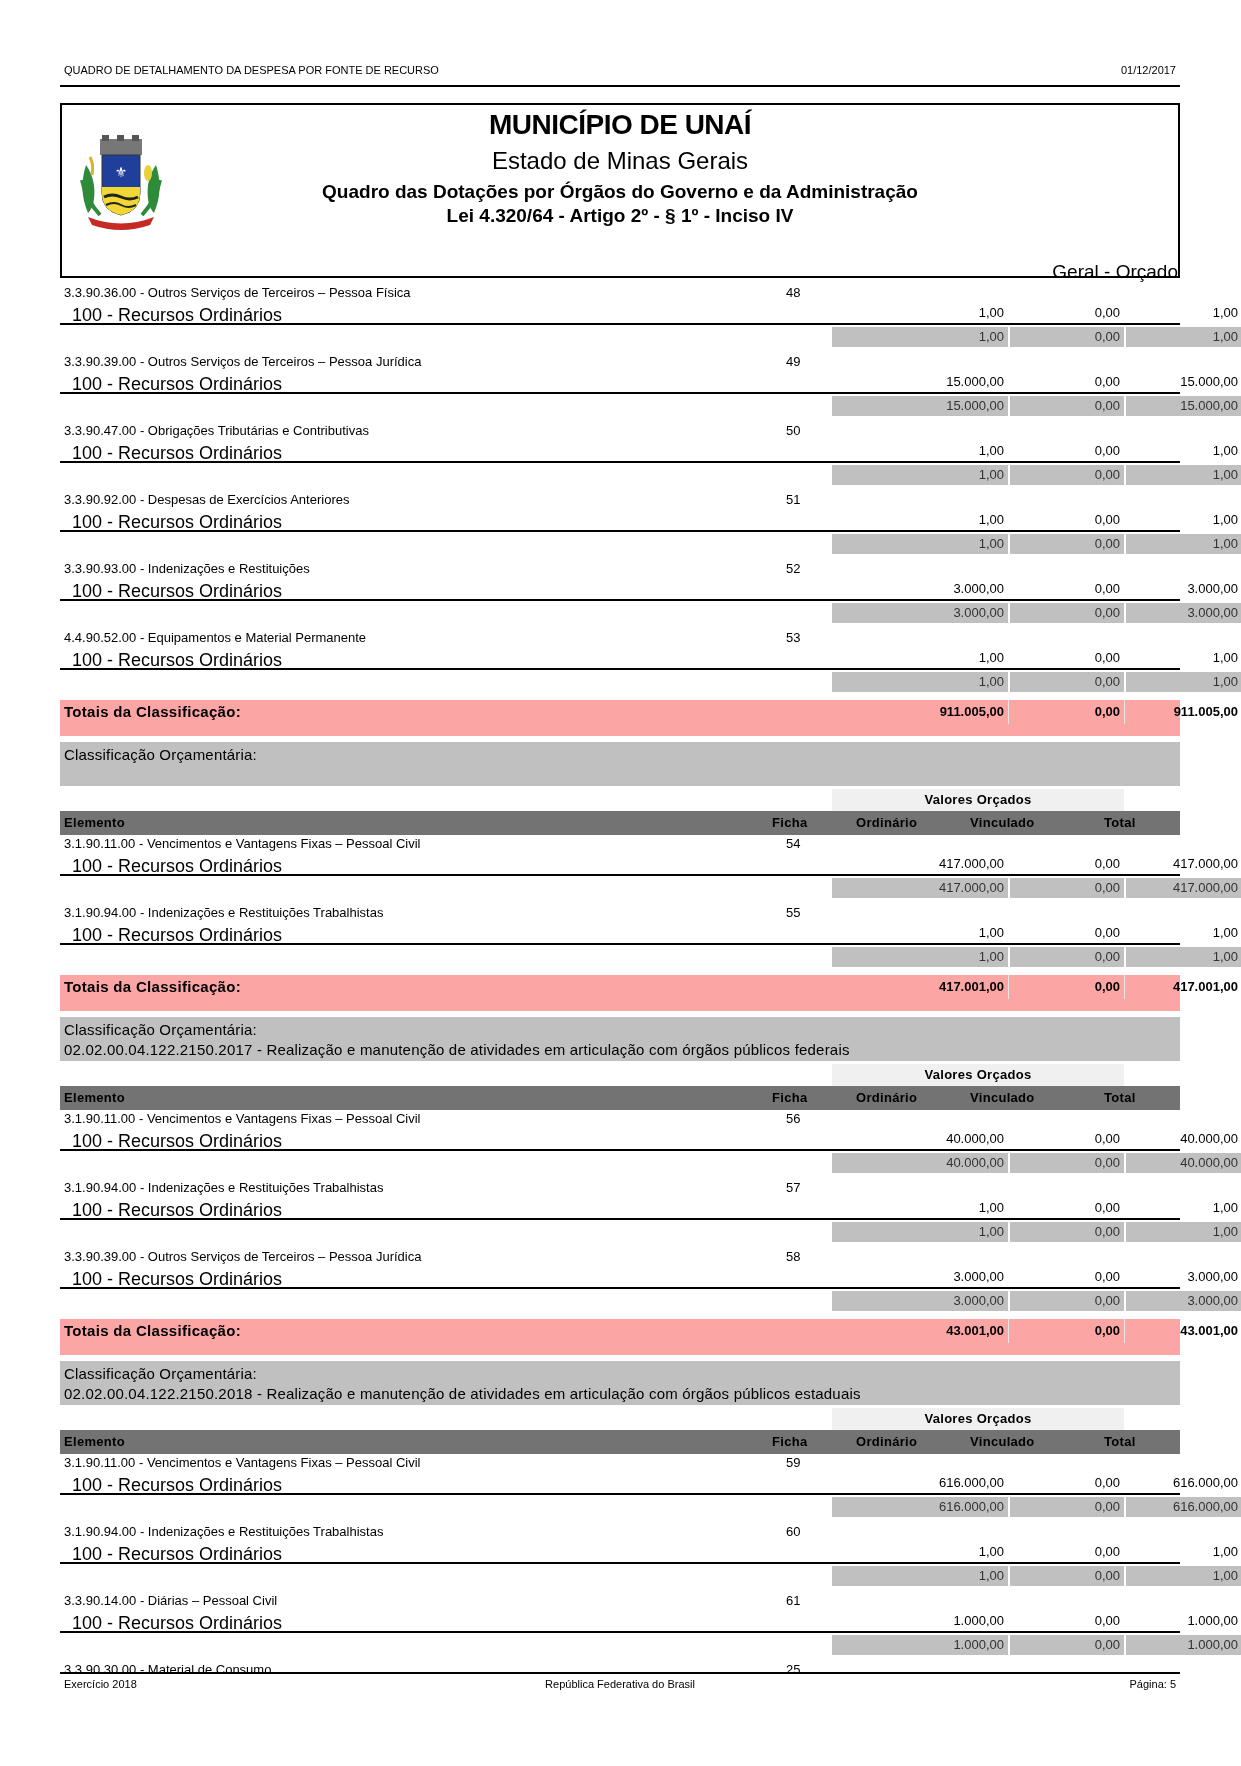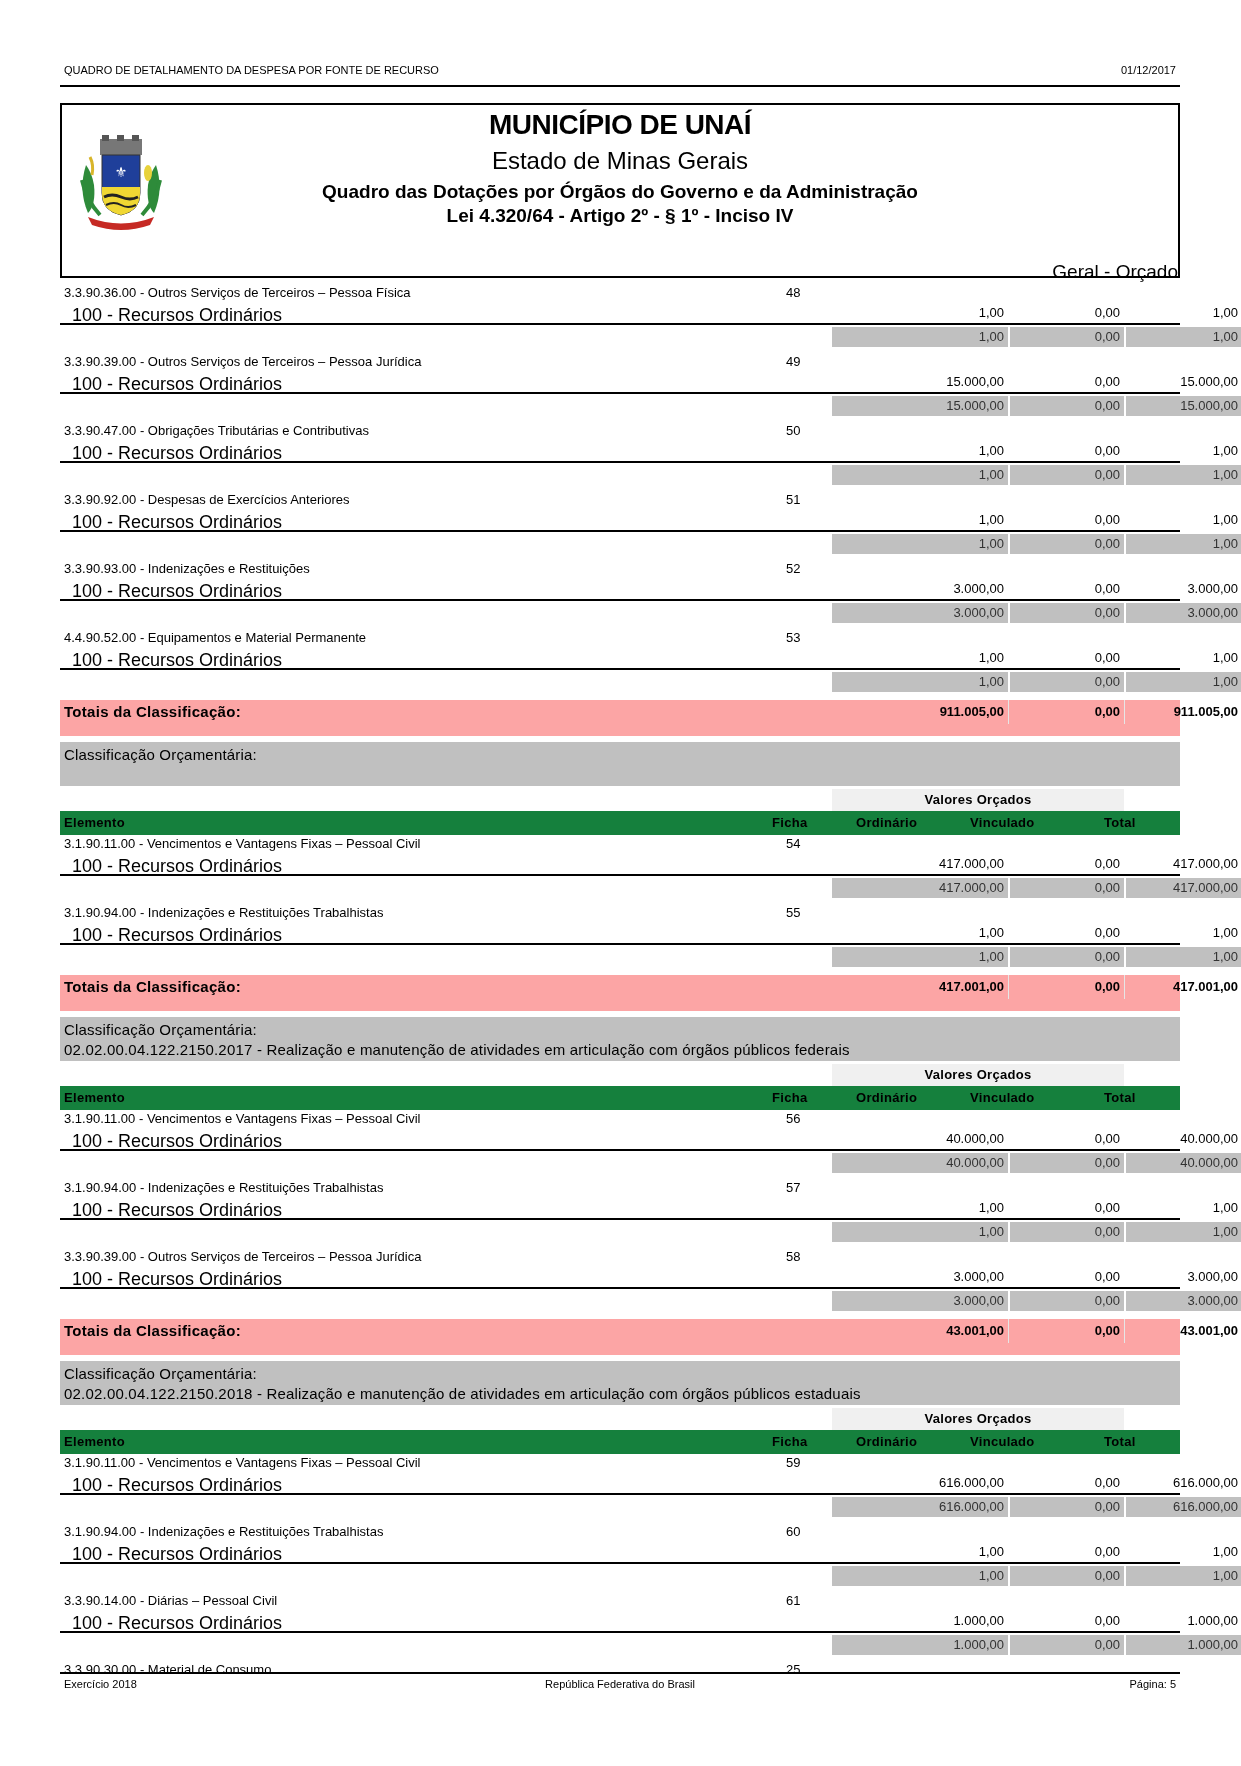--- a/index.html
+++ b/index.html
@@ -33,21 +33,21 @@
   .v.c3 { left:1066px; width:112px; }
   .tot { position:relative; height:36px; background:#fca5a5; margin-top:1px; margin-bottom:6px; }
   .tot .lbl { position:absolute; left:4px; top:3px; font-size:15px; font-weight:bold; letter-spacing:0.3px; }
   .tot .tv { position:absolute; top:4px; font-size:13px; font-weight:bold; text-align:right; }
   .tot .sep { position:absolute; top:0; width:1px; height:24px; background:#e6e6e6; }
   .class-hdr { position:relative; height:44px; background:#c0c0c0; margin-bottom:0; }
   .class-hdr .l1 { position:absolute; left:4px; top:4px; font-size:15px; letter-spacing:0.2px; }
   .class-hdr .l2 { position:absolute; left:4px; top:24px; font-size:15px; letter-spacing:0.2px; white-space:nowrap; }
   .col-hdr { position:relative; height:50px; }
   .col-hdr .vo { position:absolute; left:772px; top:3px; width:292px; height:22px; background:#f0f0f0; font-size:13px; font-weight:bold; text-align:center; line-height:22px; letter-spacing:0.3px; }
-  .col-hdr .row2 { position:absolute; left:0; top:25px; width:1120px; height:24px; background:#15803d; }
+  .col-hdr .row2 { position:absolute; left:0; top:25px; width:1120px; height:24px; background:#737373; }
   .col-hdr .h { position:absolute; top:4px; font-size:13px; font-weight:bold; letter-spacing:0.3px; }
   .footer-rule { position:absolute; left:0; top:1672px; width:1120px; height:2px; background:#000; }
   .footer { position:absolute; left:0; top:1678px; width:1120px; font-size:11px; }
   .footer .l { position:absolute; left:4px; }
   .footer .m { position:absolute; left:0; width:100%; text-align:center; }
   .footer .r { position:absolute; right:4px; }
   .last-el { position:relative; height:30px; }
   .last-el .name { position:absolute; left:4px; top:0; font-size:13px; }
   .last-el .ficha { position:absolute; left:726px; top:0; font-size:13px; }
 </style>

